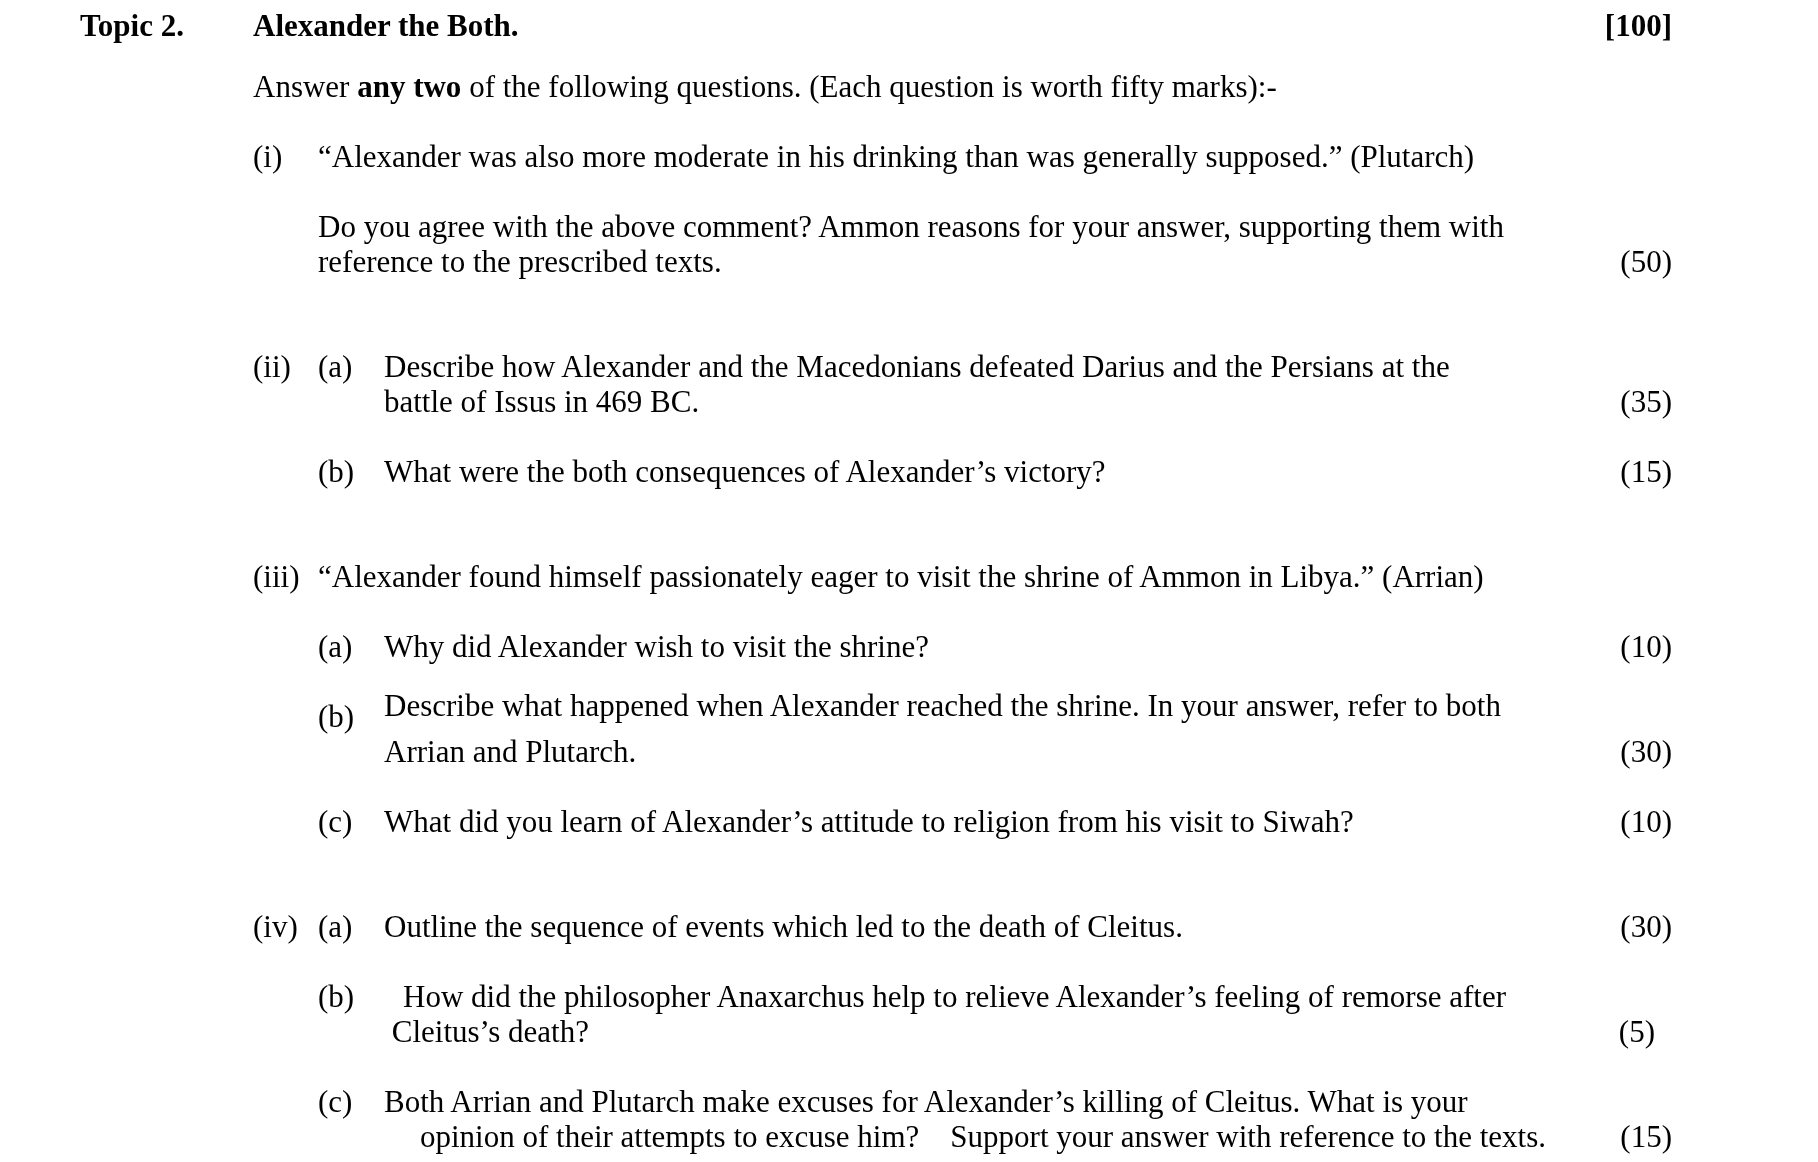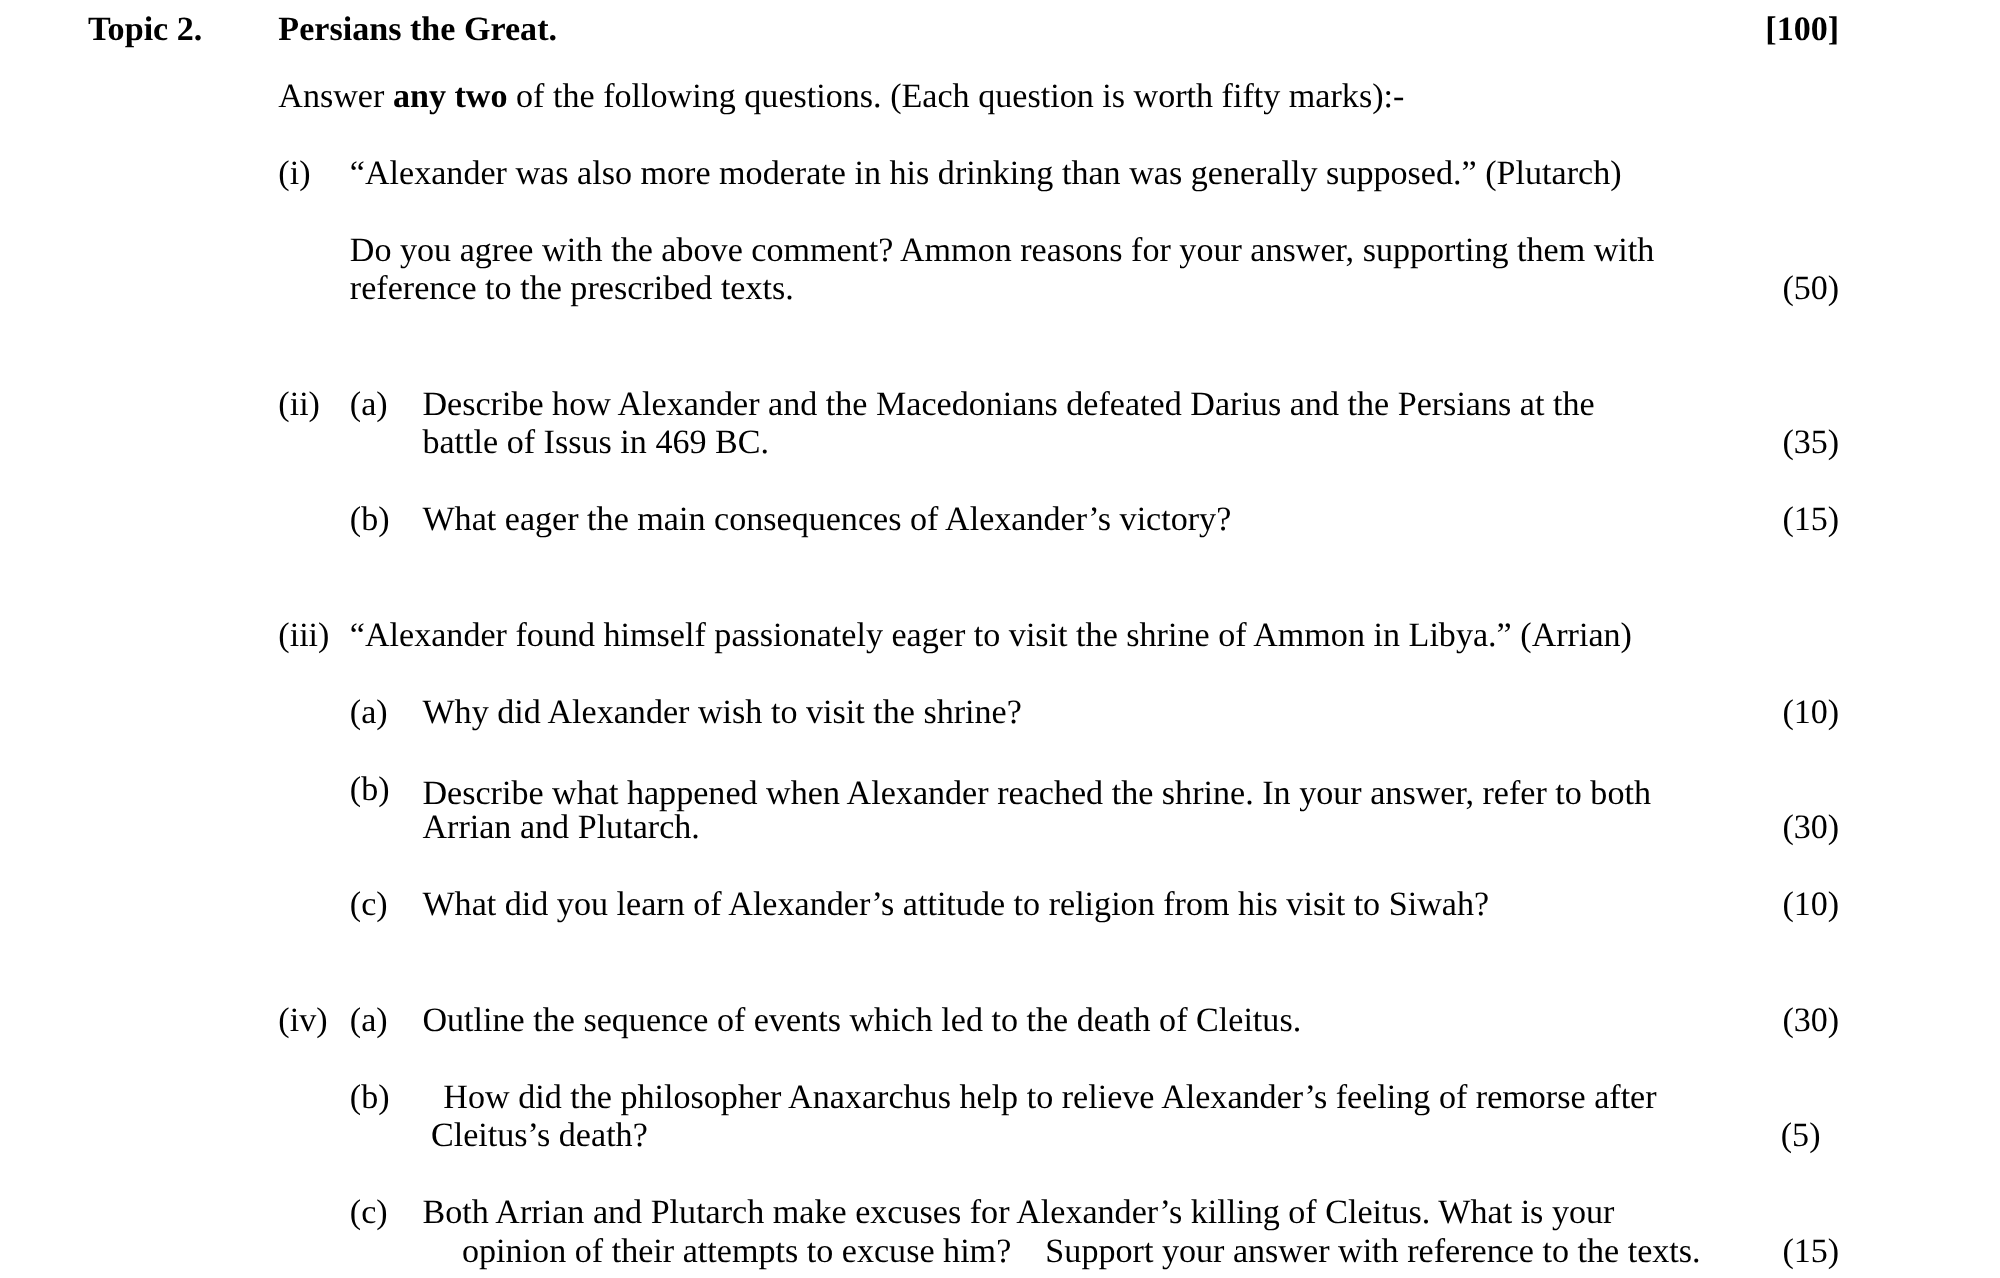--- a/index.html
+++ b/index.html
@@ -10,55 +10,55 @@
   }
   .abs { position: absolute; white-space: nowrap; }
   .bold { font-weight: bold; }
   .mark { position: absolute; text-align: right; right: 146px; white-space: nowrap; }
   .num { position: absolute; white-space: nowrap; }
 </style>
 </head>
 <body>
 
 <div class="abs bold" style="left:80px; top:8px;">Topic 2.</div>
-<div class="abs bold" style="left:253px; top:8px;">Persians the Great.</div>
+<div class="abs bold" style="left:253px; top:8px;">Alexander the Both.</div>
 <div class="mark bold" style="top:8px;">[100]</div>
 
 <div class="abs" style="left:253px; top:69px;"><span>Answer </span><span class="bold">any two</span><span> of the following questions.  (Each question is worth fifty marks):-</span></div>
 
 <div>
   <div class="num" style="left:253px; top:139px;">(i)</div>
   <div class="abs" style="left:318px; top:139px;">“Alexander was also more moderate in his drinking than was generally supposed.” (Plutarch)</div>
   <div class="abs" style="left:318px; top:209px;">Do you agree with the above comment?  Ammon reasons for your answer, supporting them with</div>
   <div class="abs" style="left:318px; top:244px;">reference to  the prescribed texts.</div>
   <div class="mark" style="top:244px;">(50)</div>
 </div>
 
 <div>
   <div class="num" style="left:253px; top:349px;">(ii)</div>
   <div class="num" style="left:318px; top:349px;">(a)</div>
   <div class="abs" style="left:384px; top:349px;">Describe how Alexander and the Macedonians defeated Darius and the Persians at the</div>
   <div class="abs" style="left:384px; top:384px;">battle of Issus in 469 BC.</div>
   <div class="mark" style="top:384px;">(35)</div>
 
   <div class="num" style="left:318px; top:454px;">(b)</div>
-  <div class="abs" style="left:384px; top:454px;">What eager the main consequences of Alexander’s victory?</div>
+  <div class="abs" style="left:384px; top:454px;">What were the both consequences of Alexander’s victory?</div>
   <div class="mark" style="top:454px;">(15)</div>
 </div>
 
 <div>
   <div class="num" style="left:253px; top:559px;">(iii)</div>
   <div class="abs" style="left:318px; top:559px;">“Alexander found himself passionately eager to visit the shrine of Ammon in Libya.” (Arrian)</div>
 
   <div class="num" style="left:318px; top:629px;">(a)</div>
   <div class="abs" style="left:384px; top:629px;">Why did Alexander wish to visit the shrine?</div>
   <div class="mark" style="top:629px;">(10)</div>
 
   <div class="num" style="left:318px; top:699px;">(b)</div>
-  <div class="abs" style="left:384px; top:703px;text-align:center;">Describe what happened when Alexander reached the shrine.  In your answer, refer to both</div>
+  <div class="abs" style="left:384px; top:688px;text-align:center;">Describe what happened when Alexander reached the shrine.  In your answer, refer to both</div>
   <div class="abs" style="left:384px; top:734px;">Arrian and Plutarch.</div>
   <div class="mark" style="top:734px;">(30)</div>
 
   <div class="num" style="left:318px; top:804px;">(c)</div>
   <div class="abs" style="left:384px; top:804px;">What did you learn of Alexander’s attitude to religion from his visit to Siwah?</div>
   <div class="mark" style="top:804px;">(10)</div>
 </div>
 
 <div>
   <div class="num" style="left:253px; top:909px;">(iv)</div>

